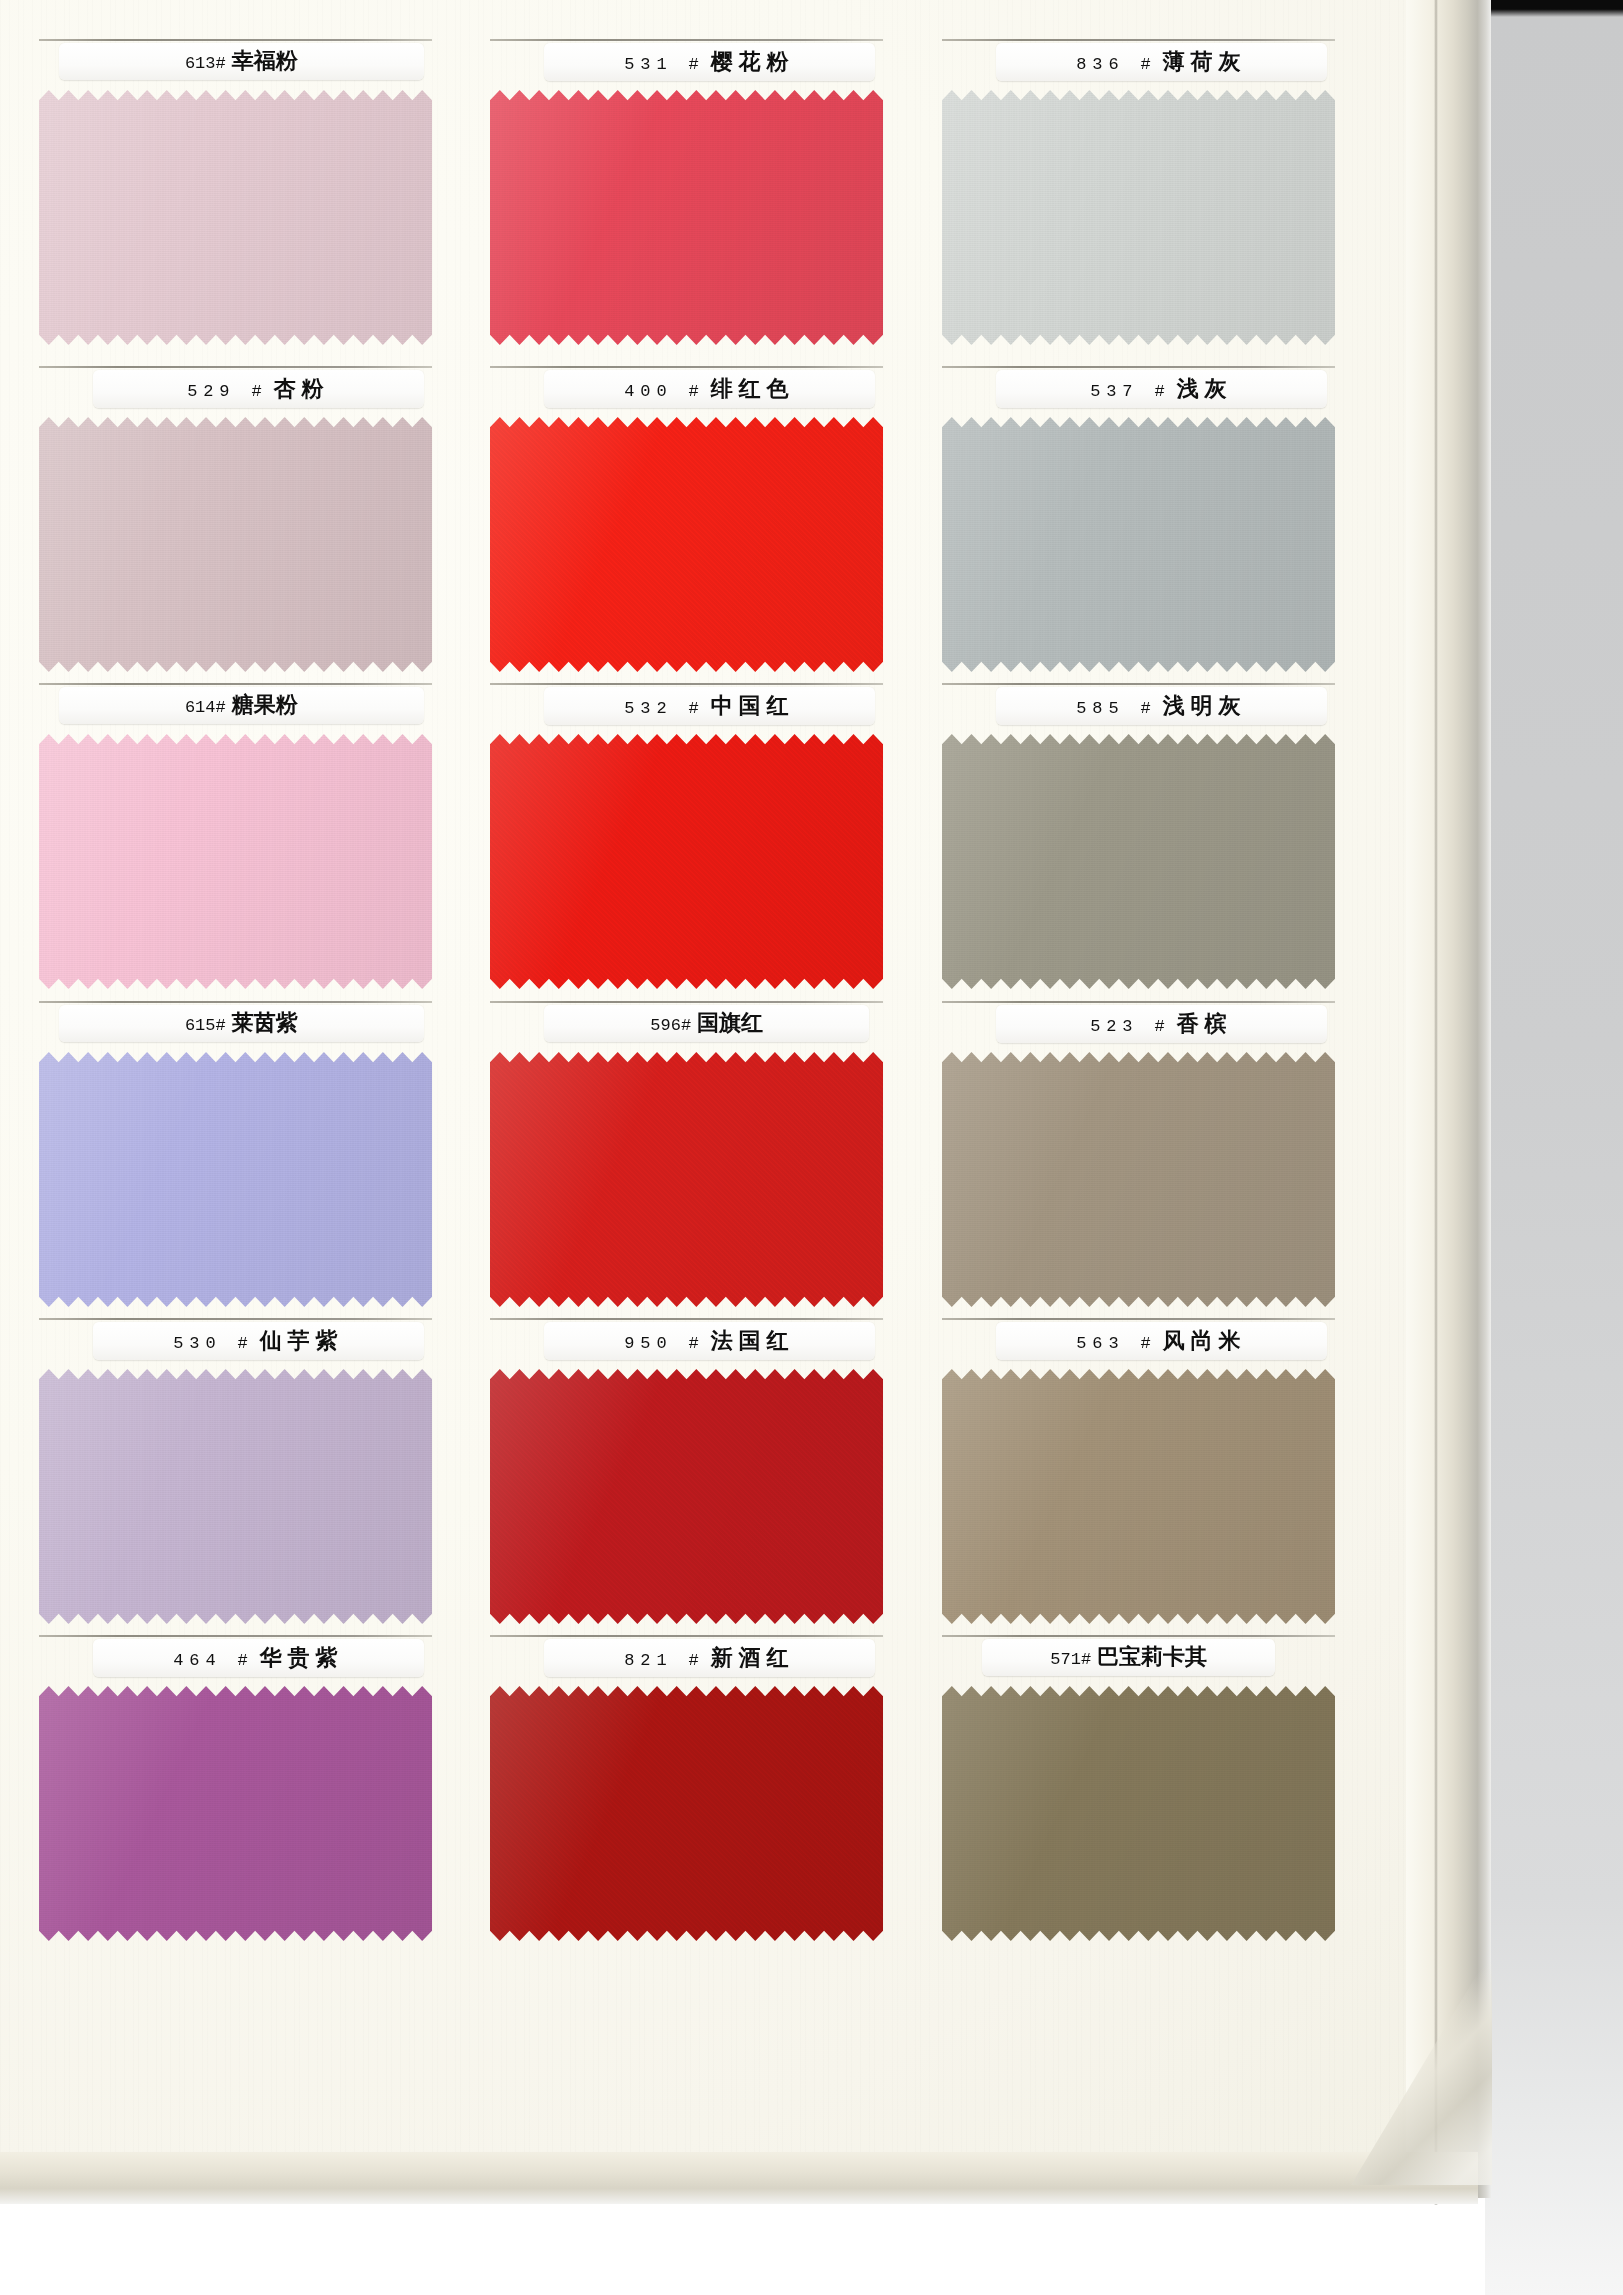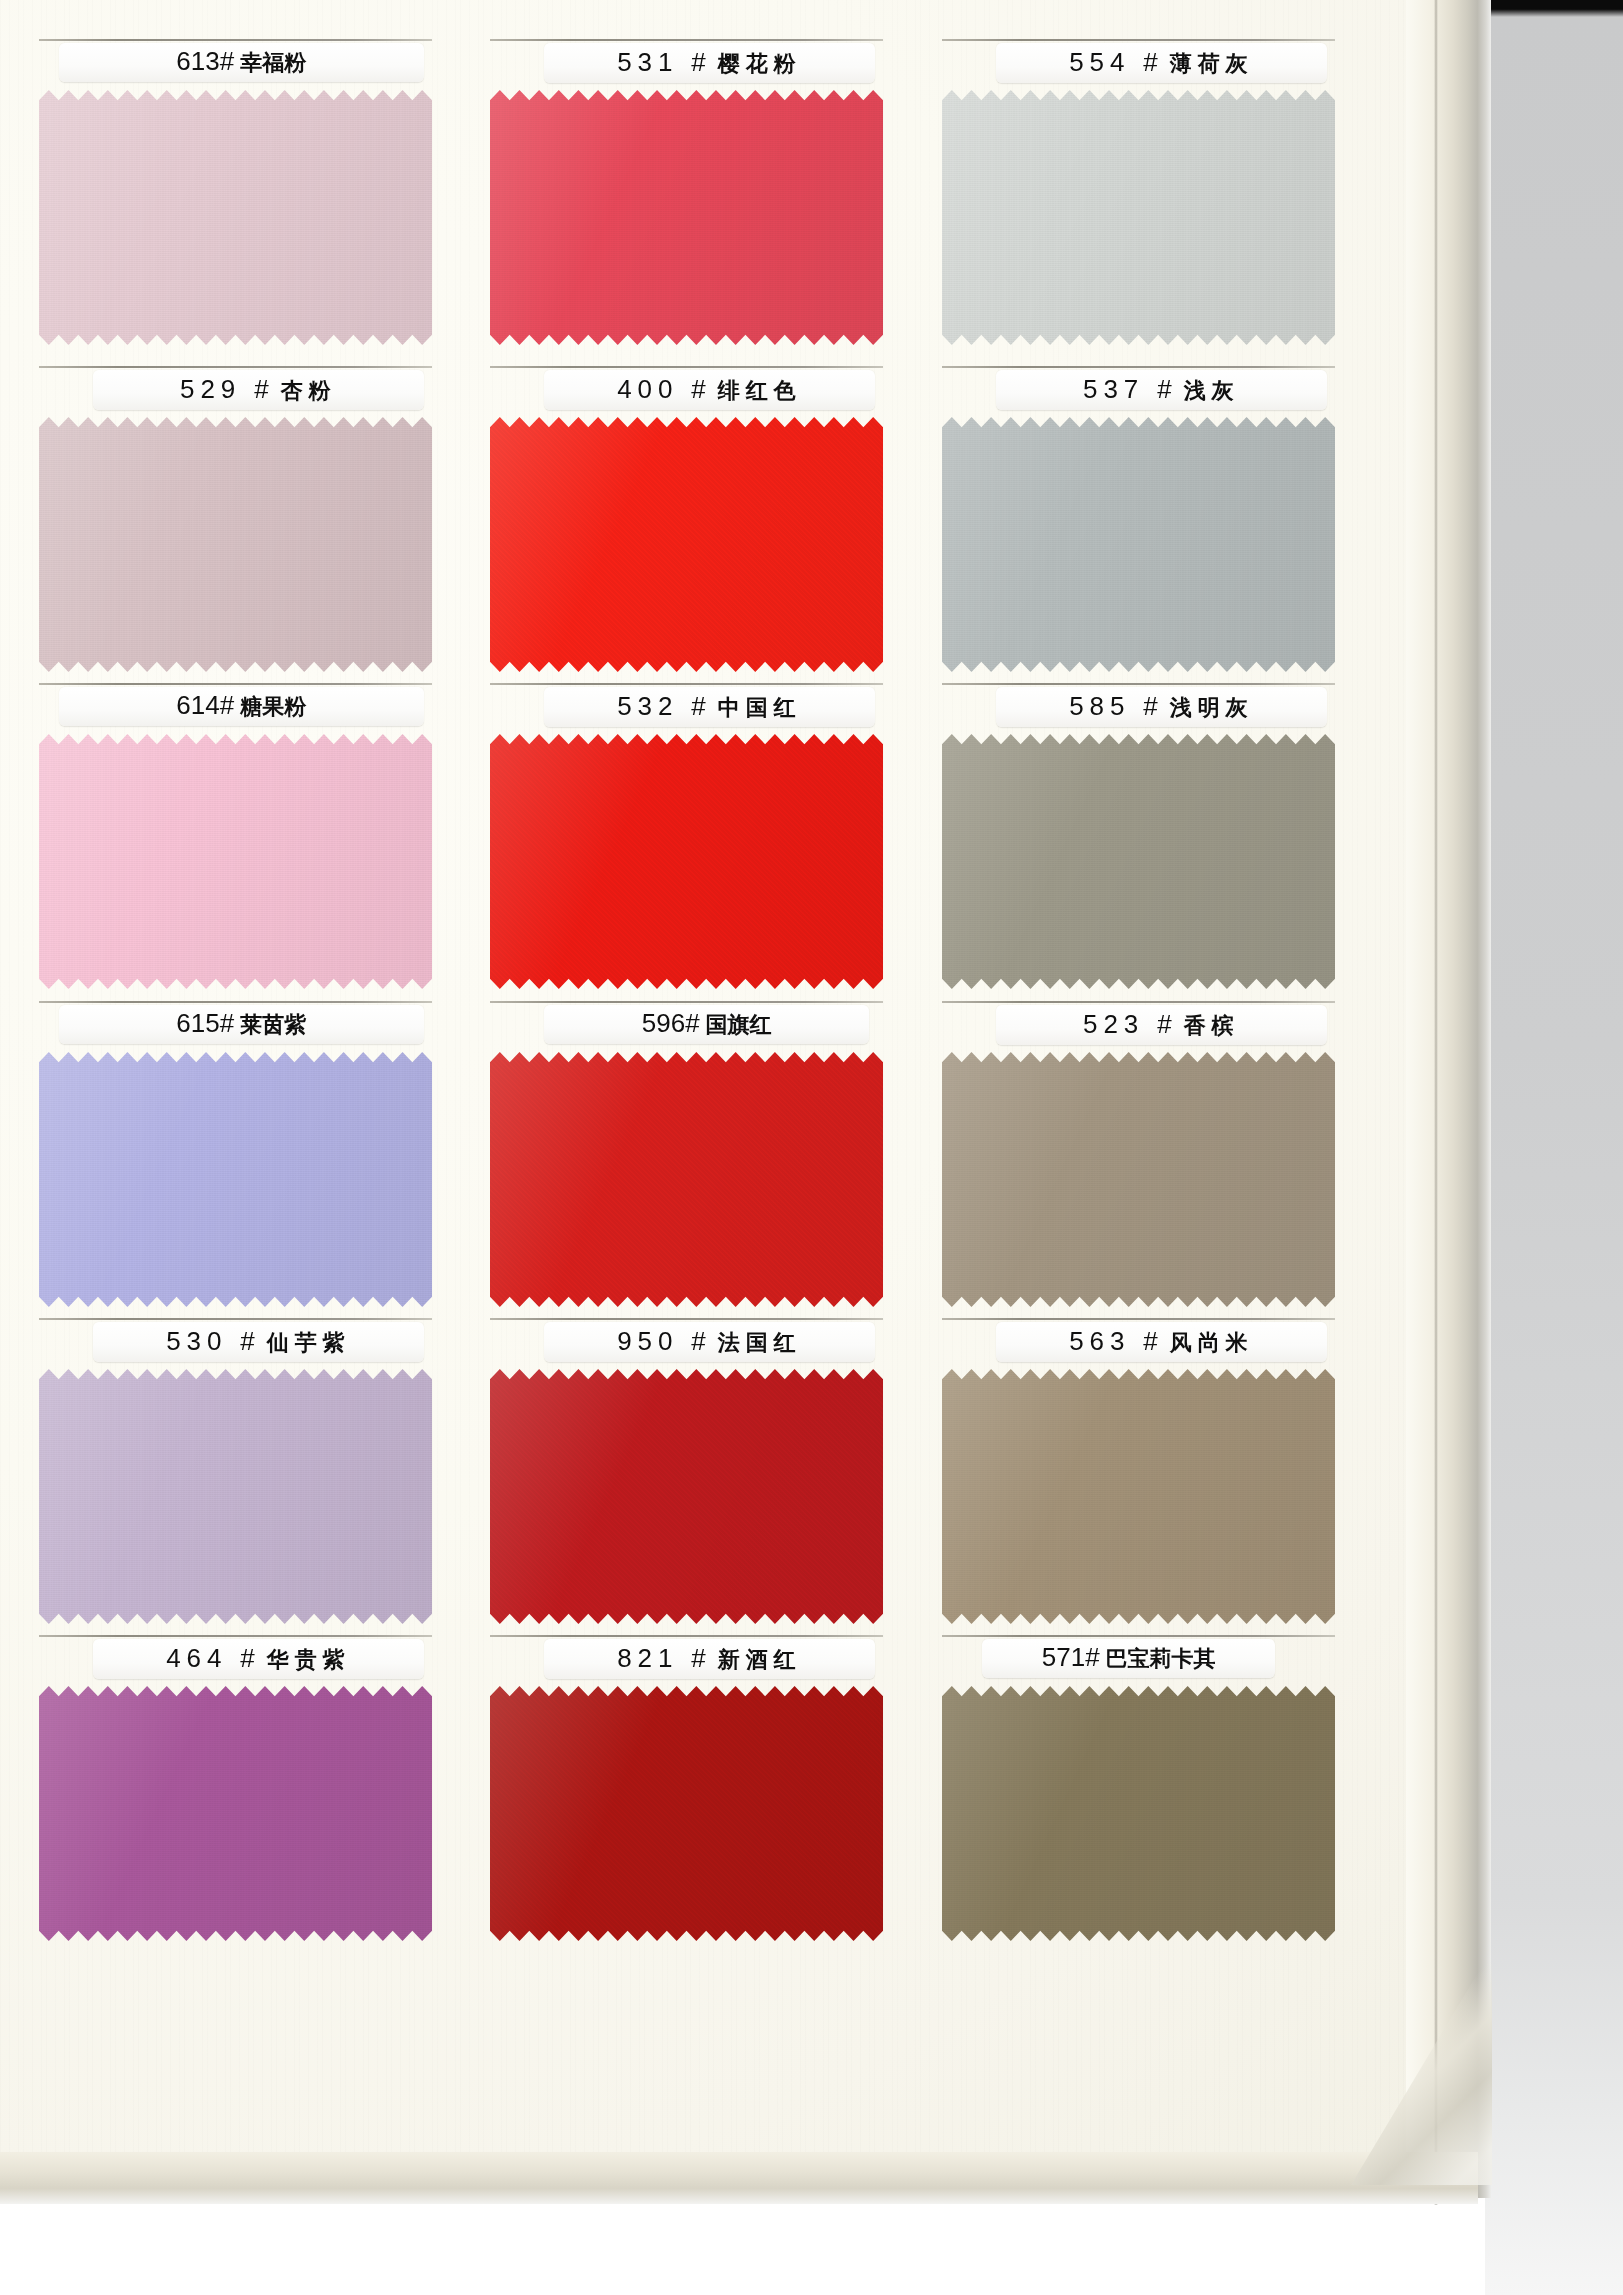--- a/index.html
+++ b/index.html
@@ -93,21 +93,21 @@
     text-align:center;
     white-space:nowrap;
     color:#101010;
     font-size:24px;
     line-height:1.05;
   }
   .label .code{letter-spacing:0px;}
   .label.spaced .code{letter-spacing:5.9px;}
   .label.spaced .name{letter-spacing:5.9px;}
   .label .name{font-family:"DejaVu Sans",sans-serif;font-size:22px;font-weight:600;margin-top:8px;}
-  .label .code{font-family:Liberation Sans, sans-serif;font-size:26px;}
+  .label .code{font-family:Liberation Mono, monospace;font-size:17px;}
   .label.tight{padding:5.2px 9.2px 6.5px 9.2px;}
 
   
   .lab-a{left:19.6px;width:347px;}
   .lab-b{left:54px;width:307px;}
   .lab-c{left:40px;width:275px;}
 
   
   .swatch-wrap{
     position:absolute;left:0;top:51px;
@@ -191,21 +191,21 @@
         <div class="label lab-b spaced"><span class="code">531 #</span> <span class="name">樱花粉</span></div>
         <div class="swatch-wrap">
           <div class="swatch" style="background: rgb(232, 72, 90);">
             <div class="weave"></div>
             <div class="sheen"></div>
           </div>
         </div>
       </div>
       <div class="cell col2 row0">
         <div class="label-rule"></div>
-        <div class="label lab-b spaced"><span class="code">554 #</span> <span class="name">薄荷灰</span></div>
+        <div class="label lab-b spaced"><span class="code">836 #</span> <span class="name">薄荷灰</span></div>
         <div class="swatch-wrap">
           <div class="swatch" style="background: rgb(212, 216, 213);">
             <div class="weave"></div>
             <div class="sheen"></div>
           </div>
         </div>
       </div>
       <div class="cell col0 row1">
         <div class="label-rule"></div>
         <div class="label lab-b spaced"><span class="code">529 #</span> <span class="name">杏粉</span></div>

